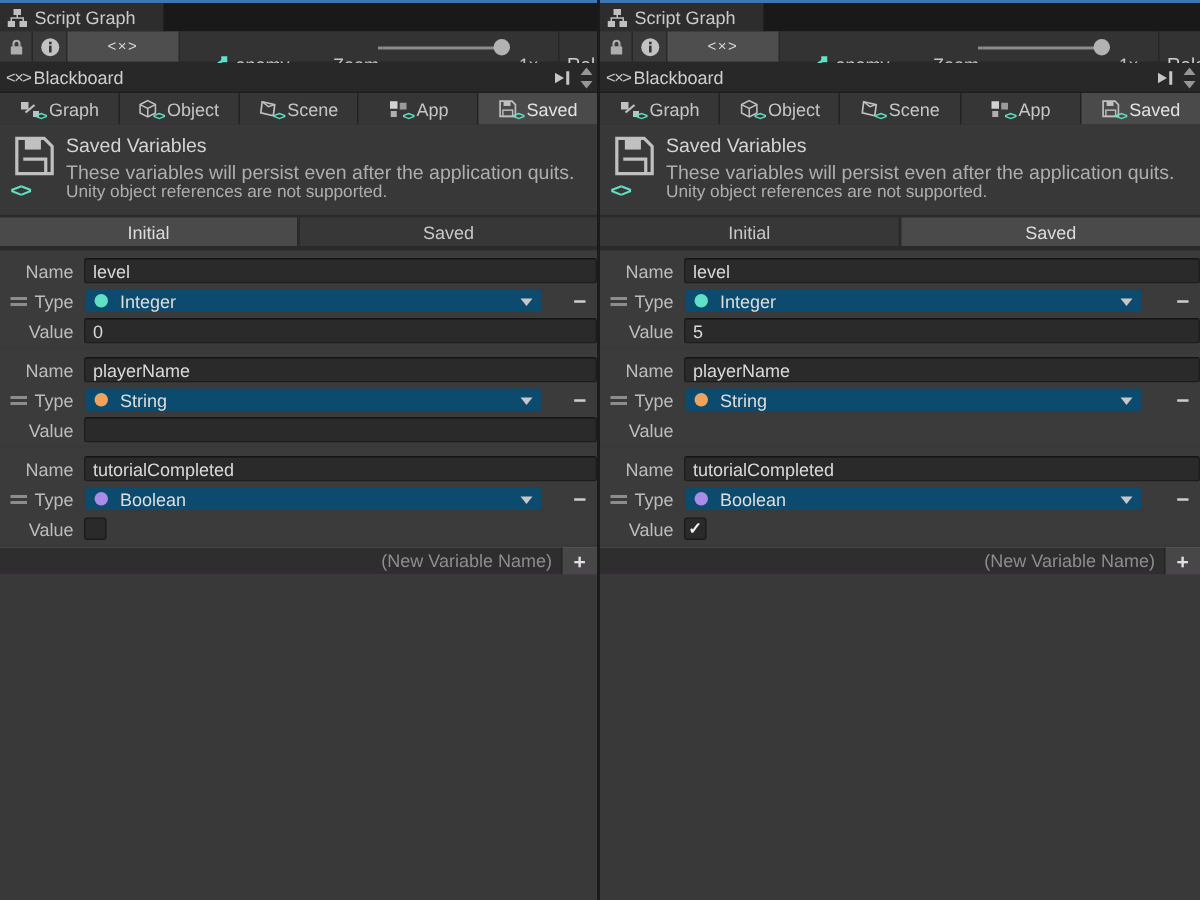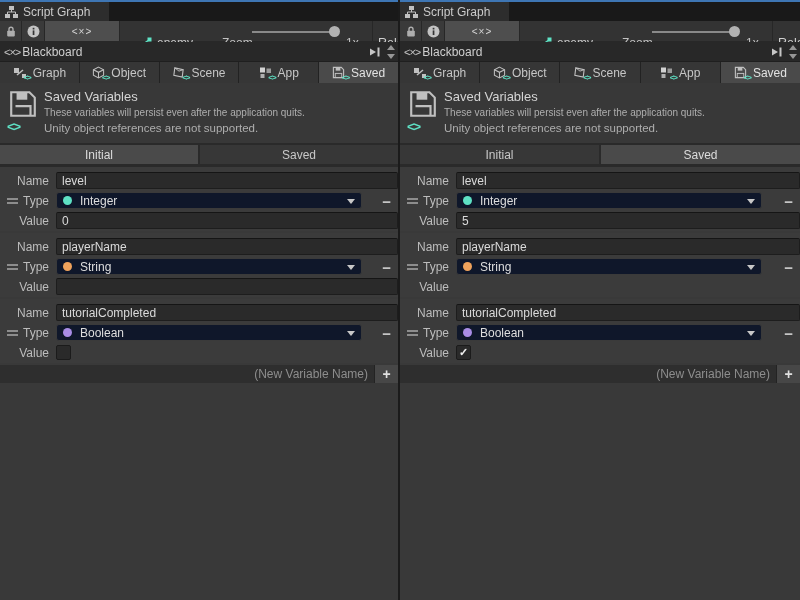--- a/index.html
+++ b/index.html
@@ -52,37 +52,37 @@
   .ic { position:relative; flex:none; display:inline-flex; line-height:0; }
   .badge { position:absolute; right:-4px; bottom:-3px; color:#5fe3c6; font-size:8px; font-weight:700; letter-spacing:-1px; line-height:1; }
   .badge::after { content:"<>"; }
 
   
   .infobox { height:60px; position:relative; background:#383838; }
   .info-floppy { position:absolute; left:8px; top:6px; }
   .info-badge { position:absolute; left:7px; top:36px; color:#5fe3c6; font-size:13px; font-weight:700; letter-spacing:-1px; }
   .info-badge::after { content:"<>"; }
   .info-title { position:absolute; left:44px; top:6px; font-size:13px; color:#d4d4d4; }
-  .info-l1 { position:absolute; left:44px; top:24px; font-size:10px; color:#aeaeae; }
+  .info-l1 { position:absolute; left:44px; top:24px; font-size:13px; color:#aeaeae; }
   .info-l2 { position:absolute; left:44px; top:39px; font-size:11.5px; color:#aeaeae; }
 
   
   .gap2 { height:2px; background:#2a2a2a; }
   .modetabs { height:19px; display:flex; background:#2a2a2a; }
   .modetab { flex:1; display:flex; align-items:center; justify-content:center; background:#373737; color:#c8c8c8; }
   .modetab:first-child { margin-right:2px; }
   .modetab--sel { background:#4a4a4a; color:#dcdcdc; }
   .gap3 { height:3px; background:#2a2a2a; }
 
   
   .vcard { height:64px; background:#3b3b3b; position:relative; padding-top:4px; margin-bottom:2px; }
   .vrow { display:flex; align-items:center; height:19px; margin-bottom:1px; }
   .vlabel { width:56px; text-align:right; padding-right:7px; color:#bdbdbd; flex:none; }
   .vinput { width:372px; height:17px; background:#2a2a2a; border:1px solid #1d1d1d; border-top-color:#151515; border-radius:2px; color:#dadada; font-family:inherit; font-size:12px; padding:0 5px; outline:none; }
-  .vdrop { width:306px; height:17px; background:#0f172a; border:1px solid #3a3a3a; border-radius:3px; display:flex; align-items:center; padding:0 6px; position:relative; gap:8px; }
+  .vdrop { width:306px; height:17px; background:#0c4a6e; border:1px solid #3a3a3a; border-radius:3px; display:flex; align-items:center; padding:0 6px; position:relative; gap:8px; }
   .vdot { width:9px; height:9px; border-radius:50%; flex:none; }
   .dot-integer { background:#5ee1c4; }
   .dot-string  { background:#f0a35c; }
   .dot-boolean { background:#a98ce6; }
   .vdrop-label { color:#dedede; }
   .vchev { position:absolute; right:6px; top:6px; width:0; height:0; border-left:4px solid transparent; border-right:4px solid transparent; border-top:5px solid #c8c8c8; }
   .vhandle { position:absolute; left:7px; top:31px; display:flex; flex-direction:column; gap:2px; }
   .vhandle i { display:block; width:11px; height:2px; background:#8d8d8d; }
   .vremove { position:absolute; right:7px; top:27px; color:#cccccc; font-size:15px; line-height:1; font-weight:700; }
   .vcheck { width:15px; height:15px; background:#2a2a2a; border:1px solid #1b1b1b; border-radius:2px; display:flex; align-items:center; justify-content:center; color:#f0f0f0; font-size:11px; font-weight:700; }

